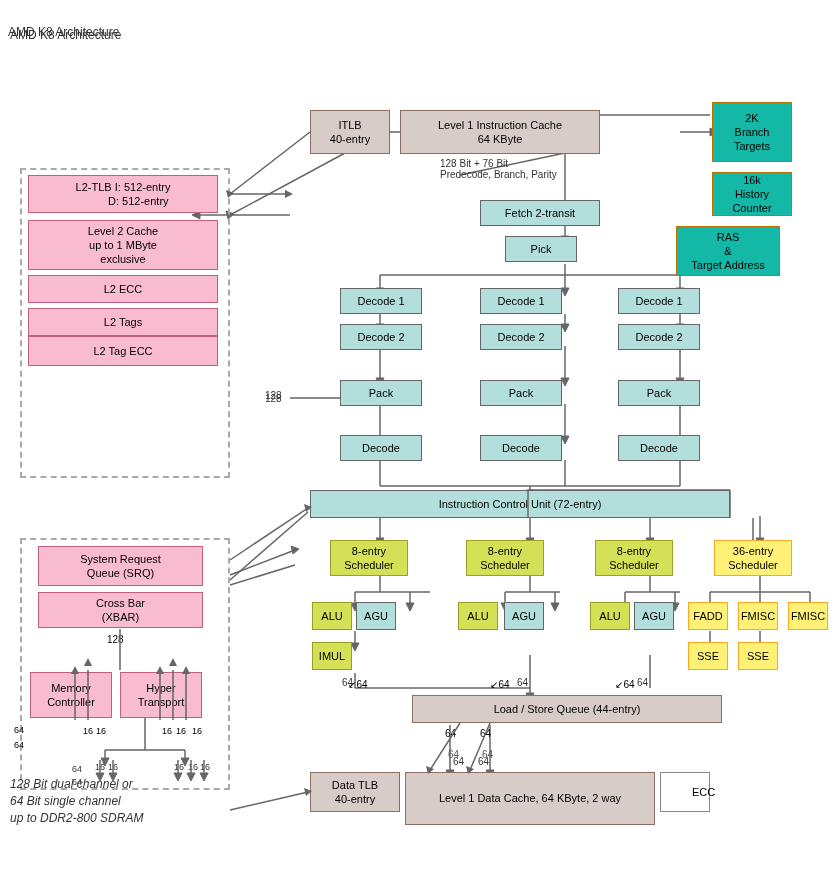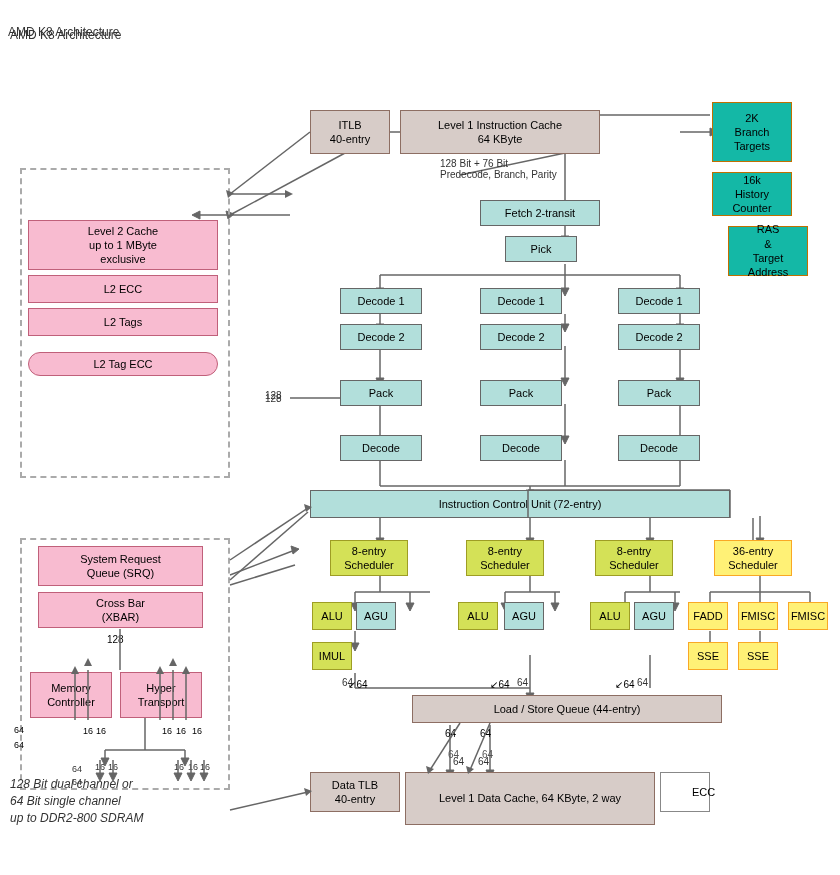--- a/index.html
+++ b/index.html
@@ -254,21 +254,21 @@
   </div>
 
   <div class="box box-orange" style="left:712px;top:82px;width:80px;height:60px;">
     <span>2K<br>Branch<br>Targets</span>
   </div>
 
   <div class="box box-orange" style="left:712px;top:152px;width:80px;height:44px;">
     <span>16k<br>History Counter</span>
   </div>
 
-  <div class="box box-orange" style="left:728px;top:206px;width:80px;height:50px;">
+  <div class="box box-orange" style="left:676px;top:206px;width:104px;height:50px;">
     <span>RAS<br>&amp;<br>Target Address</span>
   </div>
 
   <div style="position:absolute;left:440px;top:138px;font-size:10px;color:#333;width:160px;">
     128 Bit + 76 Bit<br>Predecode, Branch, Parity
   </div>
 
   <div class="box box-teal" style="left:480px;top:180px;width:120px;height:26px;">
     <span>Fetch 2-transit</span>
   </div>
@@ -404,34 +404,37 @@
   <div class="box box-tan" style="left:405px;top:752px;width:250px;height:53px;">
     <span>Level 1 Data Cache, 64 KByte, 2 way</span>
   </div>
 
   <div class="box box-white" style="left:660px;top:752px;width:50px;height:40px;border-color:#888;padding-left:40px;">
     <span>ECC</span>
   </div>
 
   <div class="box-dashed" style="left:20px;top:148px;width:210px;height:310px;"></div>
 
+  <div class="box box-pink" style="left:28px;top:155px;width:190px;height:38px;">
+    <span>L2-TLB   I: 512-entry<br>&nbsp;&nbsp;&nbsp;&nbsp;&nbsp;&nbsp;&nbsp;&nbsp;&nbsp;&nbsp;D: 512-entry</span>
+  </div>
 
   <div class="box box-pink" style="left:28px;top:200px;width:190px;height:50px;">
     <span>Level 2 Cache<br>up to 1 MByte<br>exclusive</span>
   </div>
 
   <div class="box box-pink" style="left:28px;top:255px;width:190px;height:28px;">
     <span>L2 ECC</span>
   </div>
 
   <div class="box box-pink" style="left:28px;top:288px;width:190px;height:28px;">
     <span>L2 Tags</span>
   </div>
 
-  <div class="box box-pink" style="left:28px;top:332px;width:190px;height:24px;border-radius:12px;">
+  <div class="box box-pink" style="left:28px;top:316px;width:190px;height:30px;">
     <span>L2 Tag ECC</span>
   </div>
 
   <div class="box-dashed" style="left:20px;top:518px;width:210px;height:252px;"></div>
 
   <div class="box box-pink" style="left:38px;top:526px;width:165px;height:40px;">
     <span>System Request<br>Queue (SRQ)</span>
   </div>
 
   <div class="box box-pink" style="left:38px;top:572px;width:165px;height:36px;">

